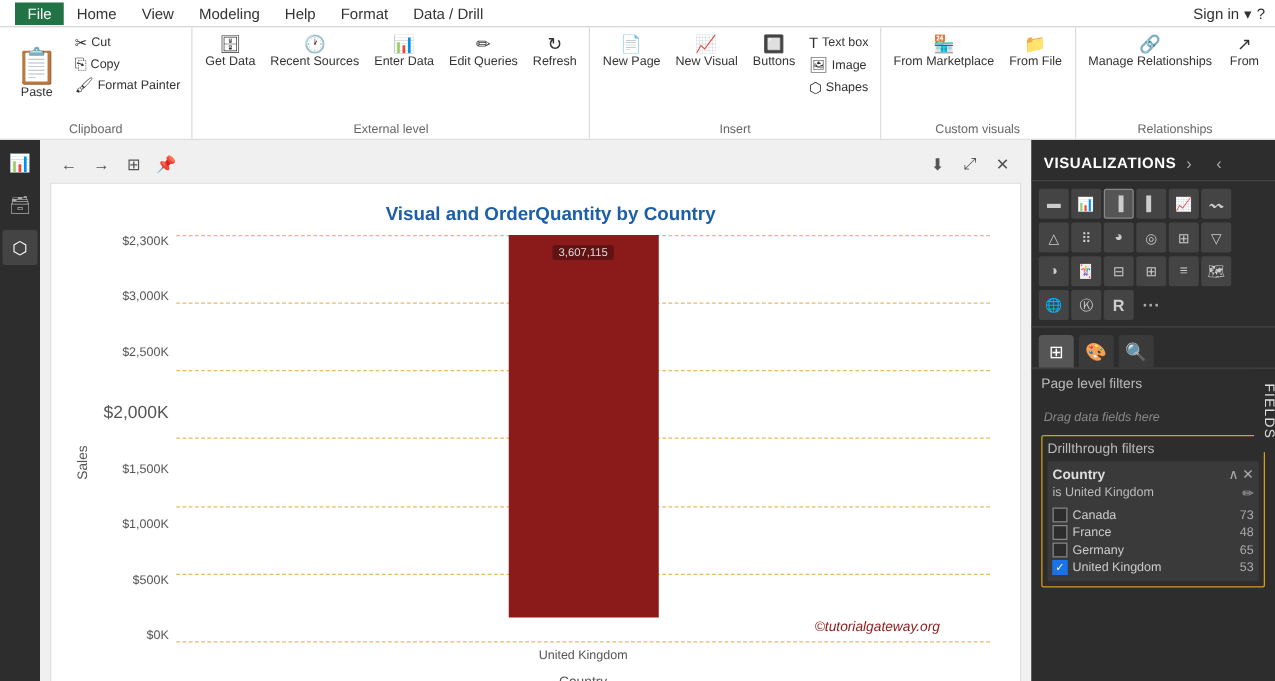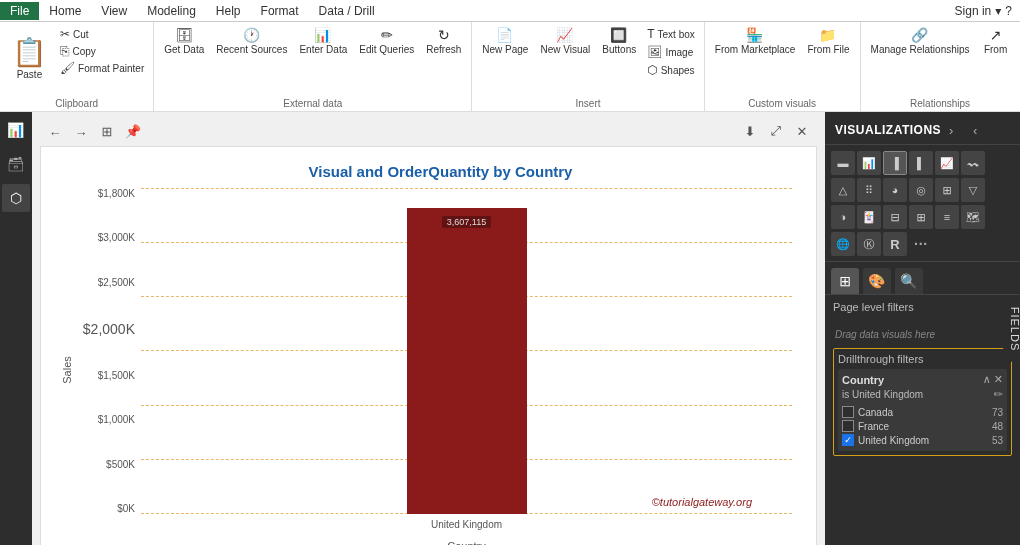--- a/index.html
+++ b/index.html
@@ -15,20 +15,21 @@
     }
     .menu-item {
       padding: 2px 10px;
       font-size: 12px;
       cursor: pointer;
       color: #333;
     }
     .menu-item.active {
       background: #217346;
       color: #fff;
+      margin-left: 12px;
     }
     .sign-in { margin-left: auto; padding-right: 8px; font-size: 12px; color: #333; display: flex; align-items: center; gap: 4px; }
 
     
     .ribbon {
       background: #fff;
       border-bottom: 1px solid #ddd;
       display: flex;
       height: 90px;
       align-items: stretch;
@@ -419,21 +420,21 @@
       </div>
       <div class="ribbon-btn">
         <span class="icon icon-sm">✏</span>
         <span class="ribbon-btn-label">Edit Queries</span>
       </div>
       <div class="ribbon-btn">
         <span class="icon icon-sm">↻</span>
         <span class="ribbon-btn-label">Refresh</span>
       </div>
     </div>
-    <div class="ribbon-group-label">External data</div>
+    <div class="ribbon-group-label">External level</div>
   </div>
 
   <div class="ribbon-group">
     <div class="ribbon-group-inner">
       <div class="ribbon-btn">
         <span class="icon icon-sm">📄</span>
         <span class="ribbon-btn-label">New Page</span>
       </div>
       <div class="ribbon-btn">
         <span class="icon icon-sm">📈</span>
@@ -517,21 +518,21 @@
     <div class="chart-container">
       <div class="chart-title">Visual and OrderQuantity by Country</div>
       <div class="chart-body">
         <div class="y-axis-label">Sales</div>
 
         <div style="position:relative;flex:1;display:flex;flex-direction:column;">
 
           <div style="position:relative;flex:1;min-height:350px;">
 
             <div style="position:absolute;top:0;left:0;bottom:24px;width:52px;display:flex;flex-direction:column;justify-content:space-between;align-items:flex-end;padding-right:6px;">
-              <span style="font-size:10px;color:#555;">$1,800K</span>
+              <span style="font-size:10px;color:#555;">$2,300K</span>
               <span style="font-size:10px;color:#555;">$3,000K</span>
               <span style="font-size:10px;color:#555;">$2,500K</span>
               <span style="font-size:14px;color:#555;">$2,000K</span>
               <span style="font-size:10px;color:#555;">$1,500K</span>
               <span style="font-size:10px;color:#555;text-align:center;">$1,000K</span>
               <span style="font-size:10px;color:#555;">$500K</span>
               <span style="font-size:10px;color:#555;">$0K</span>
             </div>
 
             <div style="position:absolute;top:0;left:52px;right:0;bottom:24px;">
@@ -539,21 +540,21 @@
               <div style="position:absolute;top:0;left:0;right:0;bottom:0;display:flex;flex-direction:column;justify-content:space-between;">
                 <div style="width:100%;border-top:1px dashed #e8b86a;"></div>
                 <div style="width:100%;border-top:1px dashed #e8b86a;"></div>
                 <div style="width:100%;border-top:1px dashed #e8b86a;"></div>
                 <div style="width:100%;border-top:1px dashed #e8b86a;"></div>
                 <div style="width:100%;border-top:1px dashed #e8b86a;"></div>
                 <div style="width:100%;border-top:1px dashed #e8b86a;"></div>
                 <div style="width:100%;border-top:1px dashed #e8b86a;"></div>
               </div>
 
-              <div style="position:absolute;top:0;left:0;right:0;bottom:0;display:flex;align-items:flex-end;justify-content:center;">
+              <div style="position:absolute;top:0;left:0;right:0;bottom:0;display:flex;align-items:flex-start;justify-content:center;">
                 <div style="background:#8b1a1a;width:120px;height:94%;position:relative;display:flex;align-items:flex-start;justify-content:center;">
                   <span style="position:absolute;top:8px;font-size:9px;color:#ddd;background:rgba(0,0,0,0.3);padding:1px 5px;border-radius:2px;">3,607,115</span>
                 </div>
               </div>
             </div>
 
             <div class="watermark">©tutorialgateway.org</div>
 
             <div style="position:absolute;bottom:8px;left:52px;right:0;display:flex;justify-content:center;">
               <span style="font-size:10px;color:#555;">United Kingdom</span>
@@ -611,21 +612,21 @@
     </div>
 
     <div class="panel-tabs">
       <div class="panel-tab active" title="Fields">⊞</div>
       <div class="panel-tab" title="Format">🎨</div>
       <div class="panel-tab" title="Analytics">🔍</div>
     </div>
 
     <div class="filter-section">
       <div class="filter-section-label">Page level filters</div>
-      <div class="filter-drop-zone">Drag data visuals here</div>
+      <div class="filter-drop-zone">Drag data fields here</div>
 
       <div class="drillthrough-box">
         <div class="drillthrough-label">Drillthrough filters</div>
 
         <div class="filter-card">
           <div class="filter-card-header">
             <span class="filter-card-title">Country</span>
             <div class="filter-card-icons">
               <span class="filter-card-icon">∧</span>
               <span class="filter-card-icon">✕</span>
@@ -646,20 +647,27 @@
             </div>
             <div class="filter-item">
               <div class="filter-item-left">
                 <div class="filter-checkbox"></div>
                 <span class="filter-item-name">France</span>
               </div>
               <span class="filter-item-count">48</span>
             </div>
             <div class="filter-item">
               <div class="filter-item-left">
+                <div class="filter-checkbox"></div>
+                <span class="filter-item-name">Germany</span>
+              </div>
+              <span class="filter-item-count">65</span>
+            </div>
+            <div class="filter-item">
+              <div class="filter-item-left">
                 <div class="filter-checkbox checked">✓</div>
                 <span class="filter-item-name">United Kingdom</span>
               </div>
               <span class="filter-item-count">53</span>
             </div>
           </div>
         </div>
       </div>
     </div>
   </div>

